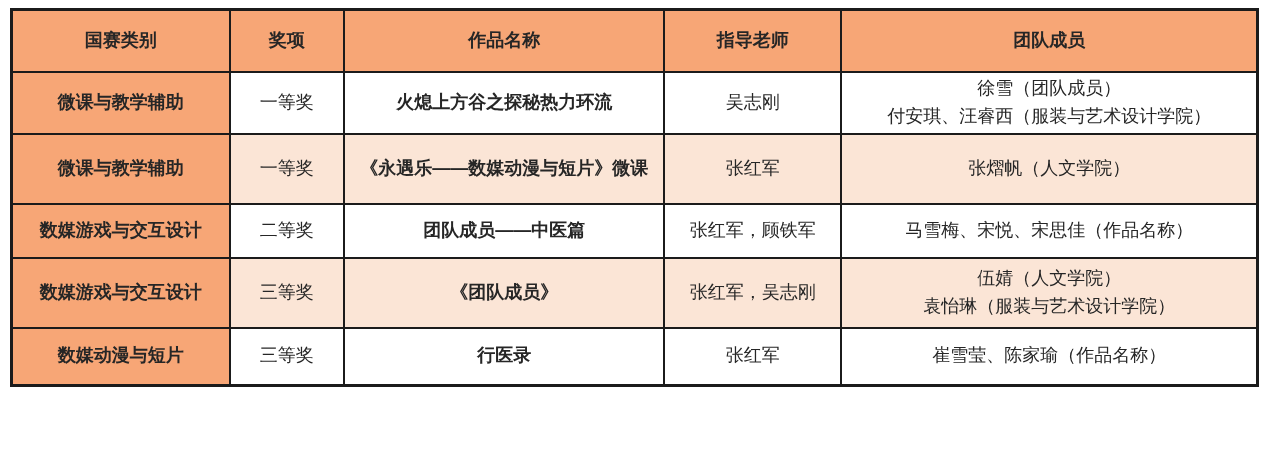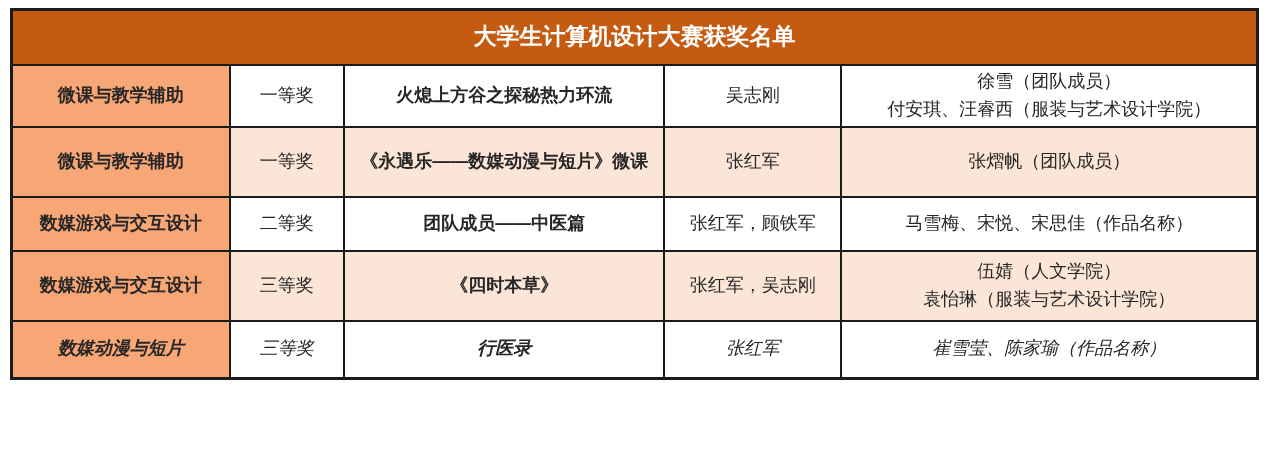--- a/index.html
+++ b/index.html
@@ -49,67 +49,71 @@
     margin-top:8px;
   }
   td.work{font-weight:bold;}
   tr.alt td.award, tr.alt td.work, tr.alt td.advisor, tr.alt td.members{
     background:var(--row-alt-bg);
   }
   tr.plain td.award, tr.plain td.work, tr.plain td.advisor, tr.plain td.members{
     background:var(--row-bg);
   }
   td.members{white-space:pre-line;}
-  tr.h62{height:62px;} tr.h70{height:70px;} tr.h54{height:54px;} tr.h58{height:58px;font-style:italic;}
+  tr.h62{height:62px;} tr.h70{height:70px;} tr.h54{height:54px;} tr.h58{height:58px;}
 </style>
 </head>
 <body>
 
 <table class="award-table">
   <colgroup>
     <col style="width:17.5%">
     <col style="width:9.2%">
     <col style="width:25.7%">
     <col style="width:14.2%">
     <col style="width:33.4%">
   </colgroup>
   <tbody>
-    <tr class="title-row">
-      <td colspan="5">大学生计算机设计大赛获奖名单</td>
+    <tr class="header-row">
+      <th>国赛类别</th>
+      <th>奖项</th>
+      <th>作品名称</th>
+      <th>指导老师</th>
+      <th>团队成员</th>
     </tr>
 
     <tr class="plain h62">
       <td class="category">微课与教学辅助</td>
       <td class="award">一等奖</td>
       <td class="work">火熄上方谷之探秘热力环流</td>
       <td class="advisor">吴志刚</td>
       <td class="members">徐雪（团队成员）
 付安琪、汪睿西（服装与艺术设计学院）</td>
     </tr>
 
     <tr class="alt h70">
       <td class="category">微课与教学辅助</td>
       <td class="award">一等奖</td>
       <td class="work">《永遇乐——数媒动漫与短片》微课</td>
       <td class="advisor">张红军</td>
-      <td class="members">张熠帆（团队成员）</td>
+      <td class="members">张熠帆（人文学院）</td>
     </tr>
 
     <tr class="plain h54">
       <td class="category">数媒游戏与交互设计</td>
       <td class="award">二等奖</td>
       <td class="work">团队成员——中医篇</td>
       <td class="advisor">张红军，顾铁军</td>
       <td class="members">马雪梅、宋悦、宋思佳（作品名称）</td>
     </tr>
 
     <tr class="alt h70">
       <td class="category">数媒游戏与交互设计</td>
       <td class="award">三等奖</td>
-      <td class="work">《四时本草》</td>
+      <td class="work">《团队成员》</td>
       <td class="advisor">张红军，吴志刚</td>
       <td class="members">伍婧（人文学院）
 袁怡琳（服装与艺术设计学院）</td>
     </tr>
 
     <tr class="plain h58">
       <td class="category">数媒动漫与短片</td>
       <td class="award">三等奖</td>
       <td class="work">行医录</td>
       <td class="advisor">张红军</td>

